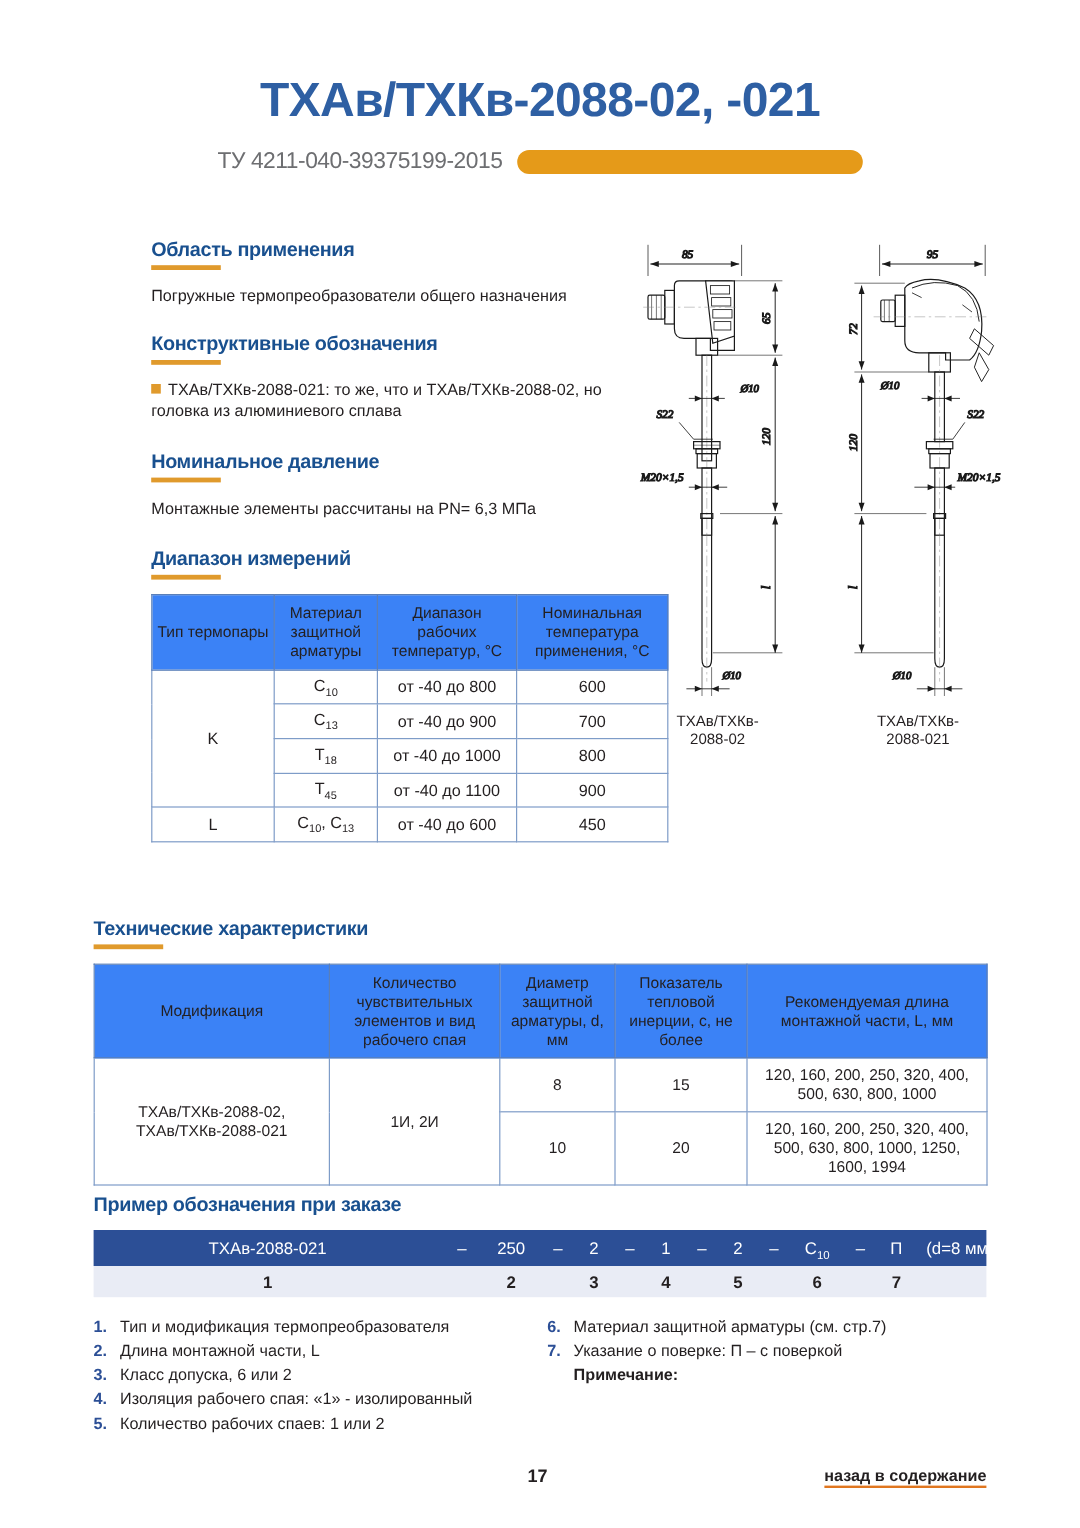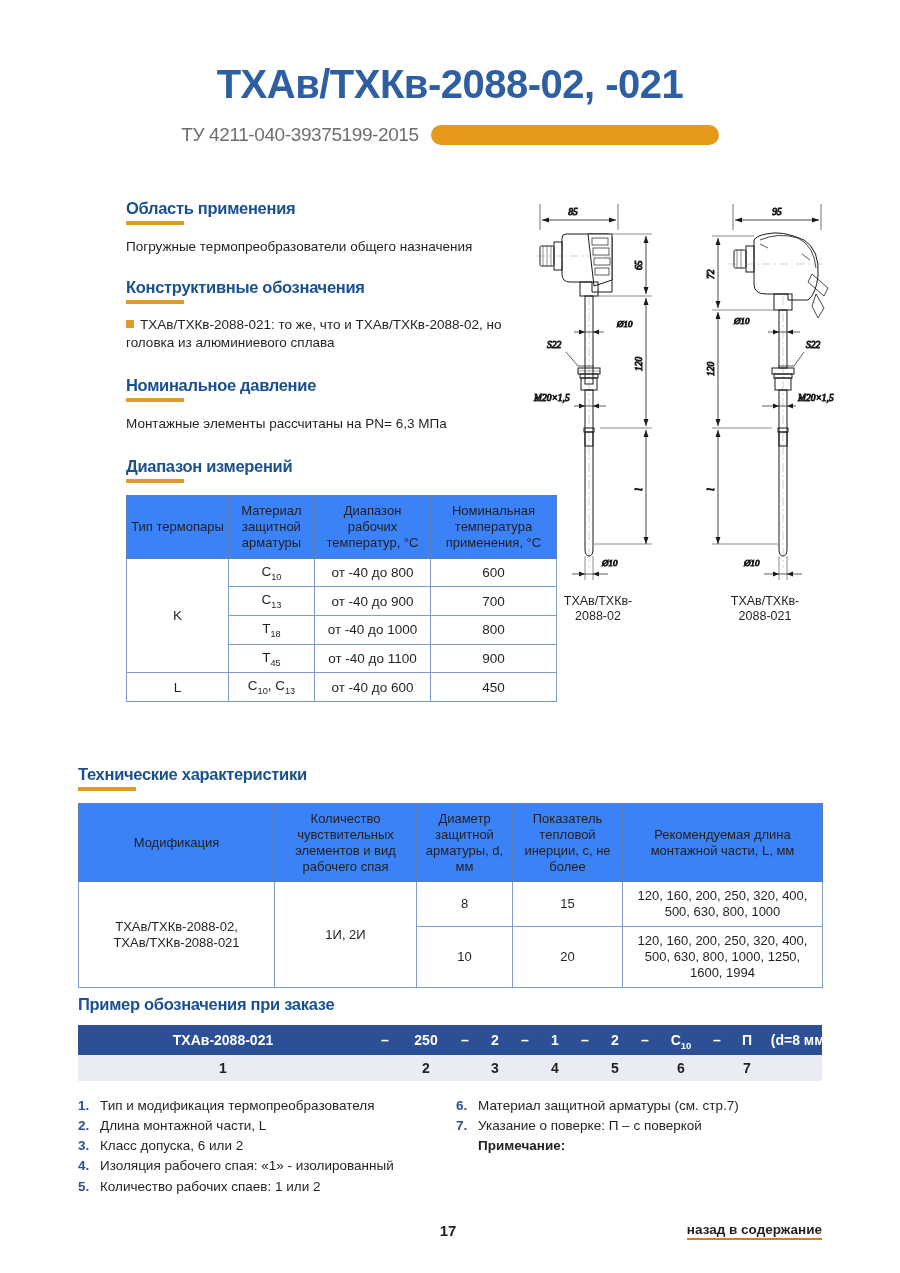--- a/index.html
+++ b/index.html
@@ -151,21 +151,21 @@
     background: #2c4f96;
     position: relative;
   }
   #order-strip .cell {
     position: absolute;
     top: 0;
     height: 30px;
     line-height: 30px;
     color: #ffffff;
     font-size: 14px;
-    font-weight: bold;
+    font-weight: normal;
     text-align: center;
     white-space: nowrap;
   }
   #order-index {
     width: 744px;
     height: 26px;
     background: #e9ecf5;
     position: relative;
   }
   #order-index .cell {

